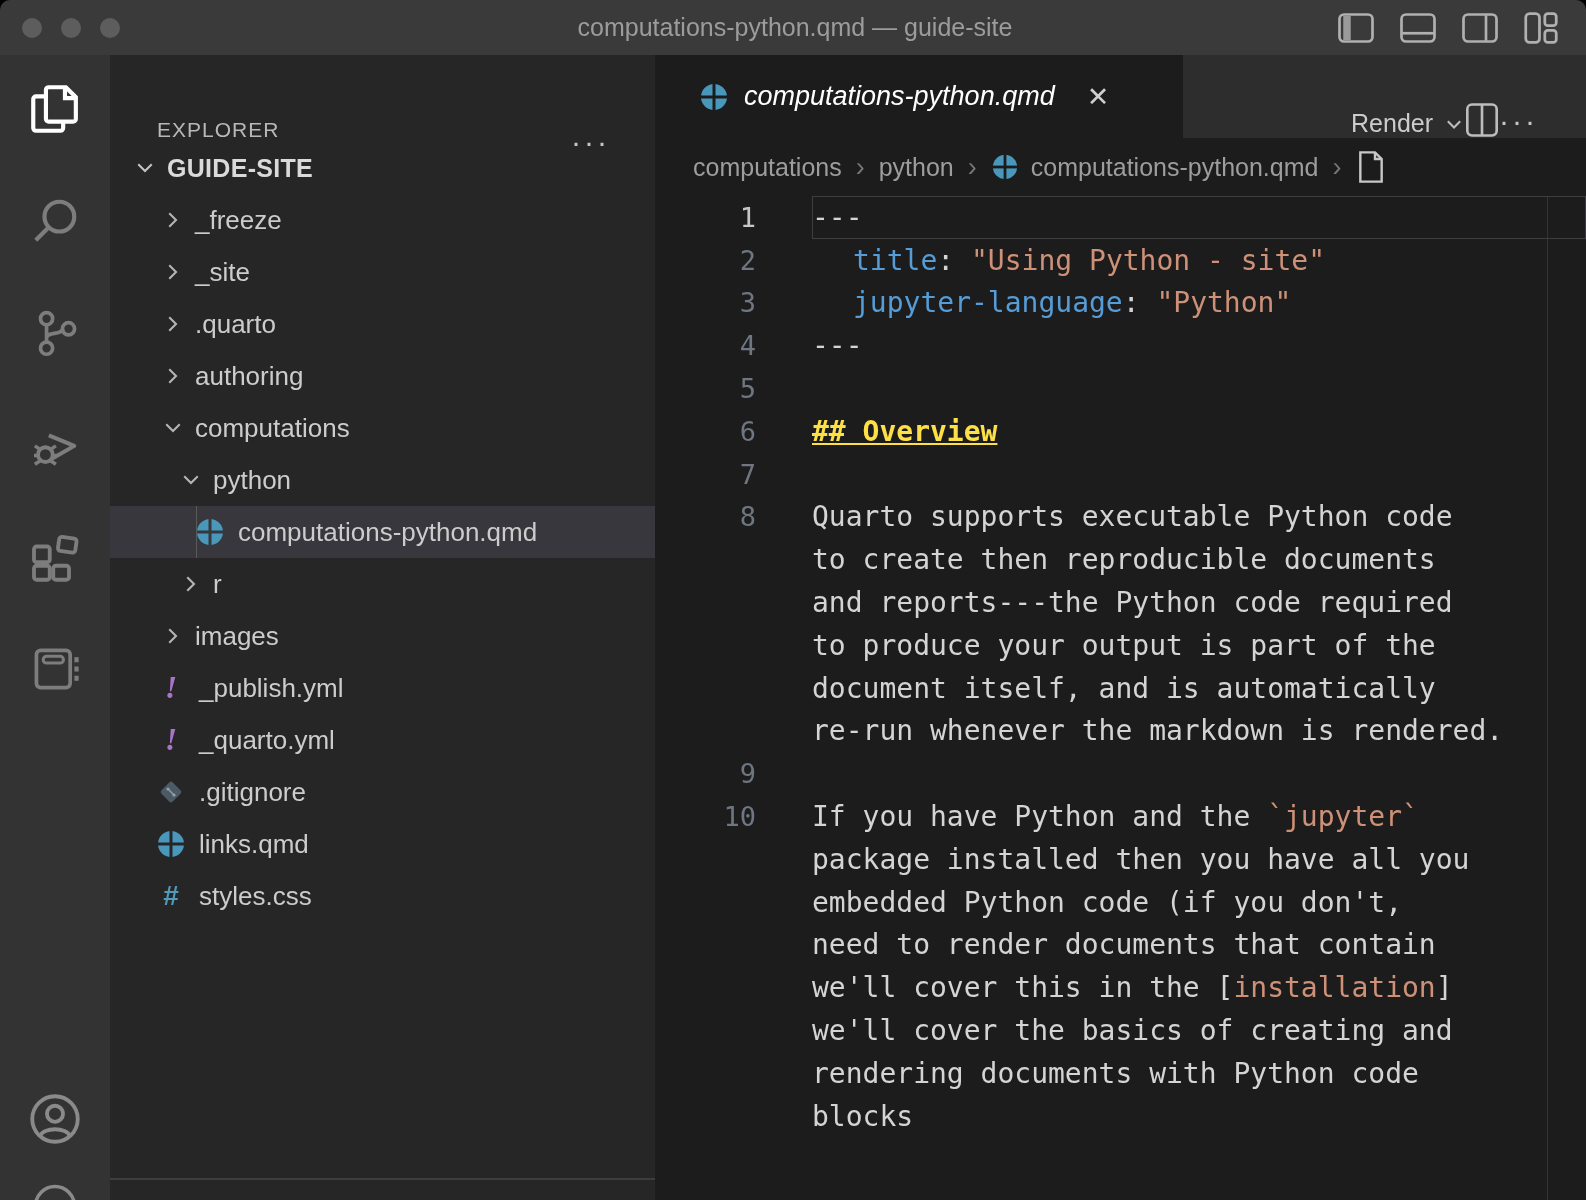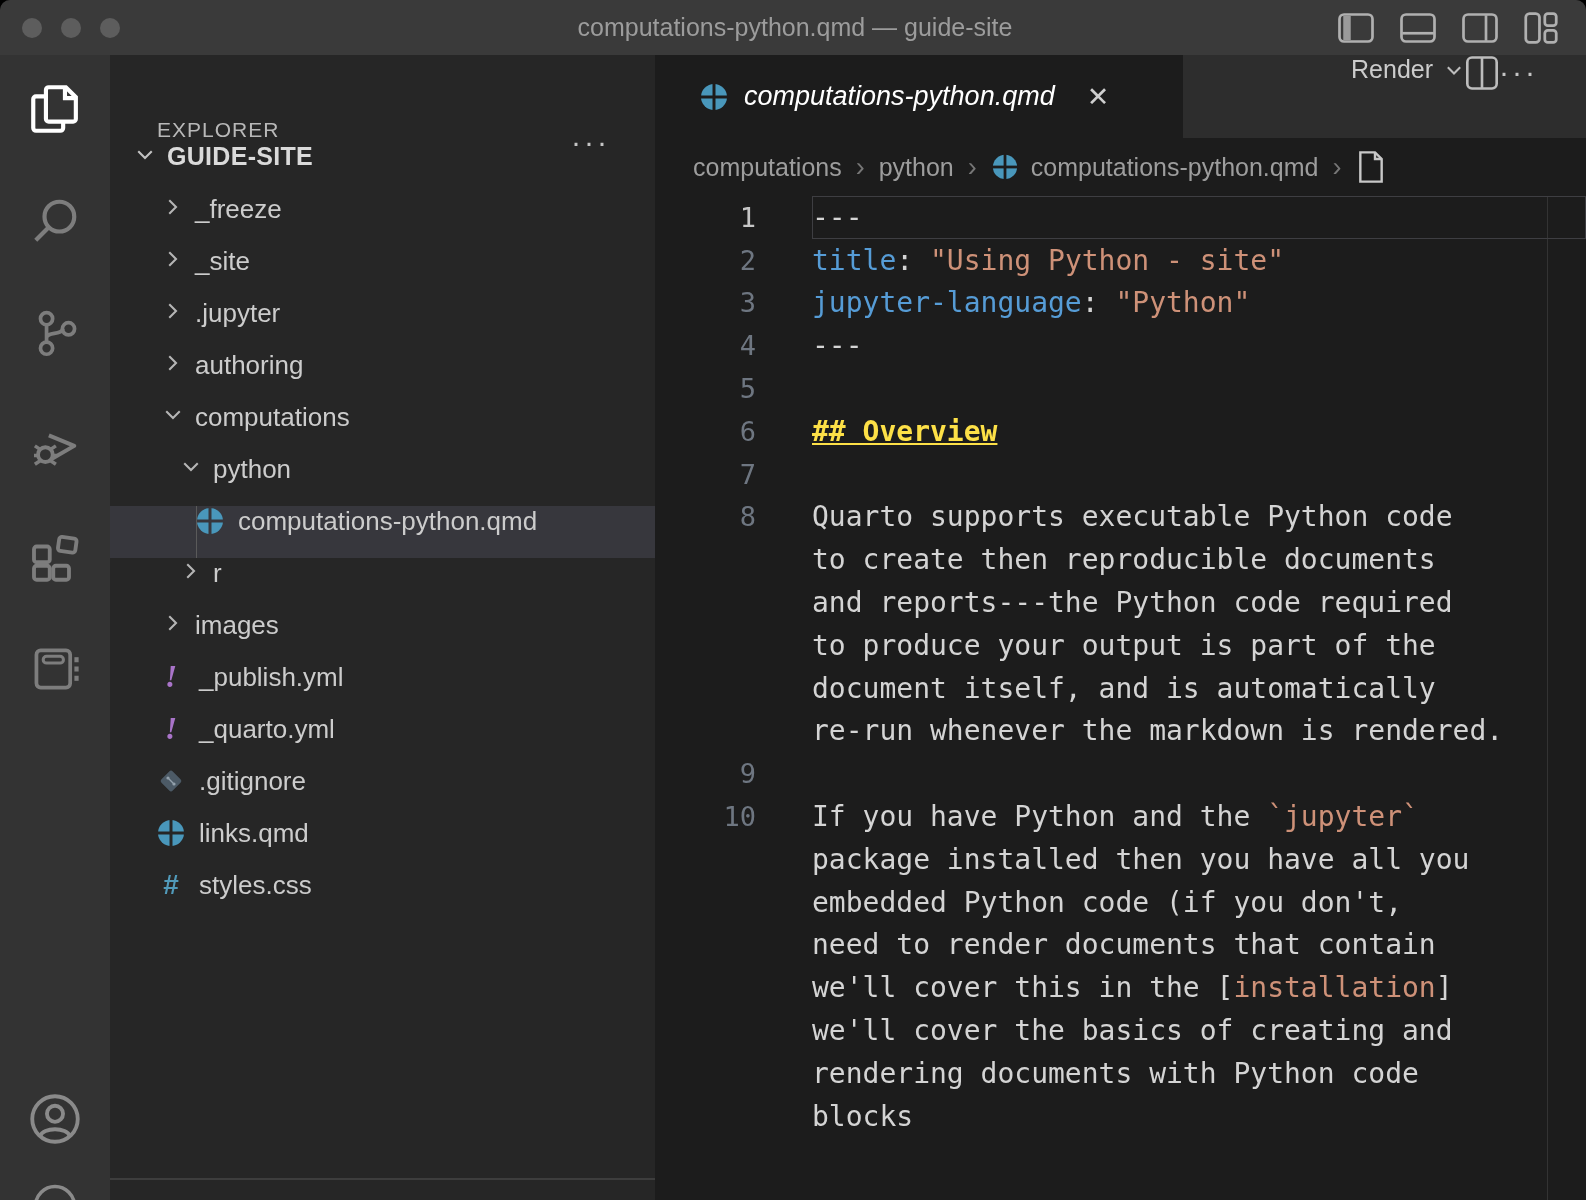--- a/index.html
+++ b/index.html
@@ -20,53 +20,53 @@
   .wbody{display:flex;height:1145px;}
   
   .activitybar{width:110px;background:#333333;display:flex;flex-direction:column;align-items:center;position:relative;flex:none;}
   .ab-item{width:110px;height:112px;display:flex;align-items:center;justify-content:center;}
   .ab-bottom{position:absolute;bottom:0;left:0;width:110px;display:flex;flex-direction:column;align-items:center;}
   
   .sidebar{width:545px;background:#262626;flex:none;position:relative;overflow:hidden;}
   .sb-header{height:87px;display:flex;align-items:flex-end;padding:0 45px 0 47px;}
   .sb-title{color:#b8b8b8;font-size:21px;letter-spacing:1px;}
   .sb-menu{margin-left:auto;color:#c5c5c5;font-size:30px;letter-spacing:3px;line-height:0;}
-  .trow{height:52px;display:flex;font-size:26px;color:#cccccc;position:relative;white-space:nowrap;}
+  .trow{height:52px;display:flex;align-items:center;font-size:26px;color:#cccccc;position:relative;white-space:nowrap;}
   .trow.selected{background:#37373d;}
   .trow.selected::before{content:"";position:absolute;left:86px;top:0;bottom:0;width:1px;background:#5a5a5a;}
   .chev{width:26px;height:26px;margin-right:9px;flex:none;display:flex;align-items:center;justify-content:center;}
   .ficon{width:30px;height:30px;margin-right:13px;flex:none;display:flex;align-items:center;justify-content:center;}
   .ind0{padding-left:22px;}  .ind1{padding-left:50px;}
   .ind1f{padding-left:46px;} .ind2{padding-left:68px;} .ind3{padding-left:85px;}
   .rootlbl{font-weight:700;color:#dadada;font-size:25px;letter-spacing:.3px;}
   .yml-i{font-weight:700;font-style:italic;font-size:31px;color:#a974c9;font-family:"Liberation Serif",serif;}
   .css-i{font-weight:700;font-size:28px;color:#519aba;}
   .outline-sec{position:absolute;left:0;right:0;top:1123px;border-top:2px solid #3d3d3d;height:60px;display:flex;align-items:center;}
   
   .editor{flex:1;background:#1c1c1c;position:relative;overflow:hidden;display:flex;flex-direction:column;}
   .tabbar{height:83px;display:flex;flex:none;background:#2d2d2d;}
   .tab{width:528px;background:#1c1c1c;display:flex;align-items:center;padding-left:44px;flex:none;}
   .tab-label{font-style:italic;color:#ffffff;font-size:27px;margin-left:15px;}
   .tab-close{margin-left:32px;color:#cfcfcf;font-size:27px;}
-  .tab-rest{flex:1;display:flex;align-items:flex-start;justify-content:flex-end;padding-right:48px;}
+  .tab-rest{flex:1;display:flex;align-items:flex-end;justify-content:flex-end;padding-right:48px;}
   .render-btn{display:flex;align-items:center;gap:10px;color:#cccccc;font-size:25px;}
   .ed-more{color:#c5c5c5;font-size:30px;letter-spacing:3px;}
   .breadcrumbs{height:58px;display:flex;align-items:center;padding-left:38px;font-size:25px;color:#9d9d9d;gap:12px;flex:none;white-space:nowrap;overflow:hidden;}
   .bc-sep{color:#767676;font-size:27px;padding:0 2px;}
   .bc-icon{display:flex;align-items:center;}
   
   .code-area{position:relative;flex:1;overflow:hidden;}
   .vruler{position:absolute;left:892px;top:0;bottom:0;width:1px;background:#333333;}
   .crow{height:42.8px;display:flex;align-items:center;position:relative;}
   .gut{width:157px;flex:none;text-align:right;padding-right:56px;font-family:"DejaVu Sans Mono",monospace;font-size:27px;color:#6e7681;}
   .crow.cur .gut{color:#c6c6c6;}
   .crow.cur::after{content:"";position:absolute;left:157px;right:0;top:0;bottom:0;border:1px solid #3e3e42;}
   .ctext{white-space:pre;font-family:"DejaVu Sans Mono",monospace;font-size:28px;color:#d4d4d4;}
   .t-plain{color:#d4d4d4;}
-  .t-key{color:#569cd6;}
+  .t-key{color:#569cd6;margin-left:41px;}
   .t-str{color:#ce9178;}
   .t-head{color:#fde047;font-weight:700;text-decoration:underline;}
   .t-link{color:#d4d4d4;text-decoration:underline;text-underline-offset:7px;text-decoration-thickness:2px;}
 </style>
 </head>
 <body>
 
 <div class="window">
 
   <div class="titlebar">
@@ -215,21 +215,21 @@
             </svg>
           </span>
         <span>_site</span>
       </div>
       <div class="trow ind1">
         <span class="chev">
             <svg width="24" height="24" viewBox="0 0 16 16">
               <path d="M5.5 3.5 L10 8 L5.5 12.5" fill="none" stroke="#b5b5b5" stroke-width="1.4"></path>
             </svg>
           </span>
-        <span>.jupyter</span>
+        <span>.quarto</span>
       </div>
       <div class="trow ind1">
         <span class="chev">
             <svg width="24" height="24" viewBox="0 0 16 16">
               <path d="M5.5 3.5 L10 8 L5.5 12.5" fill="none" stroke="#b5b5b5" stroke-width="1.4"></path>
             </svg>
           </span>
         <span>authoring</span>
       </div>
       <div class="trow ind1">

